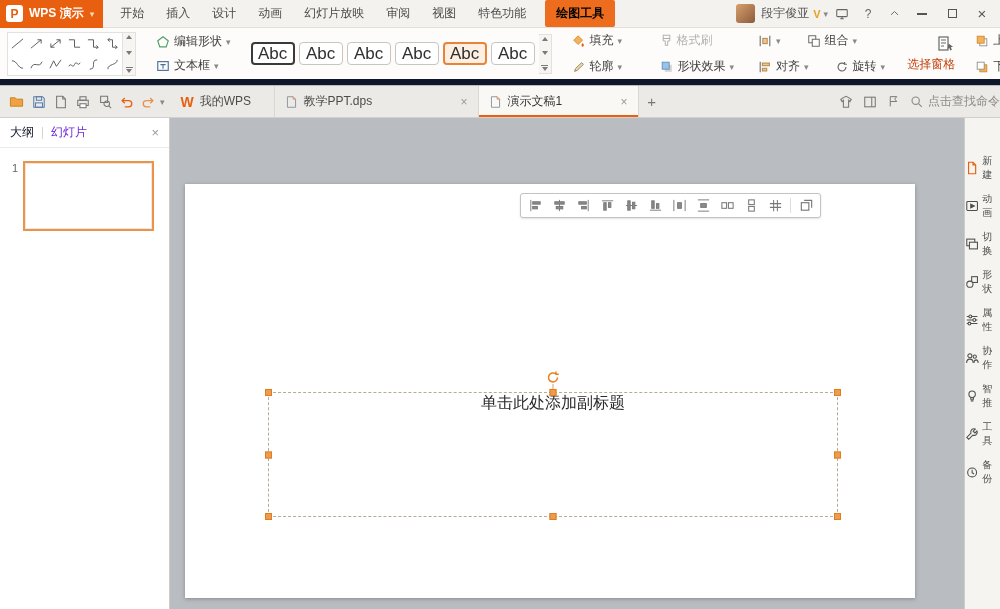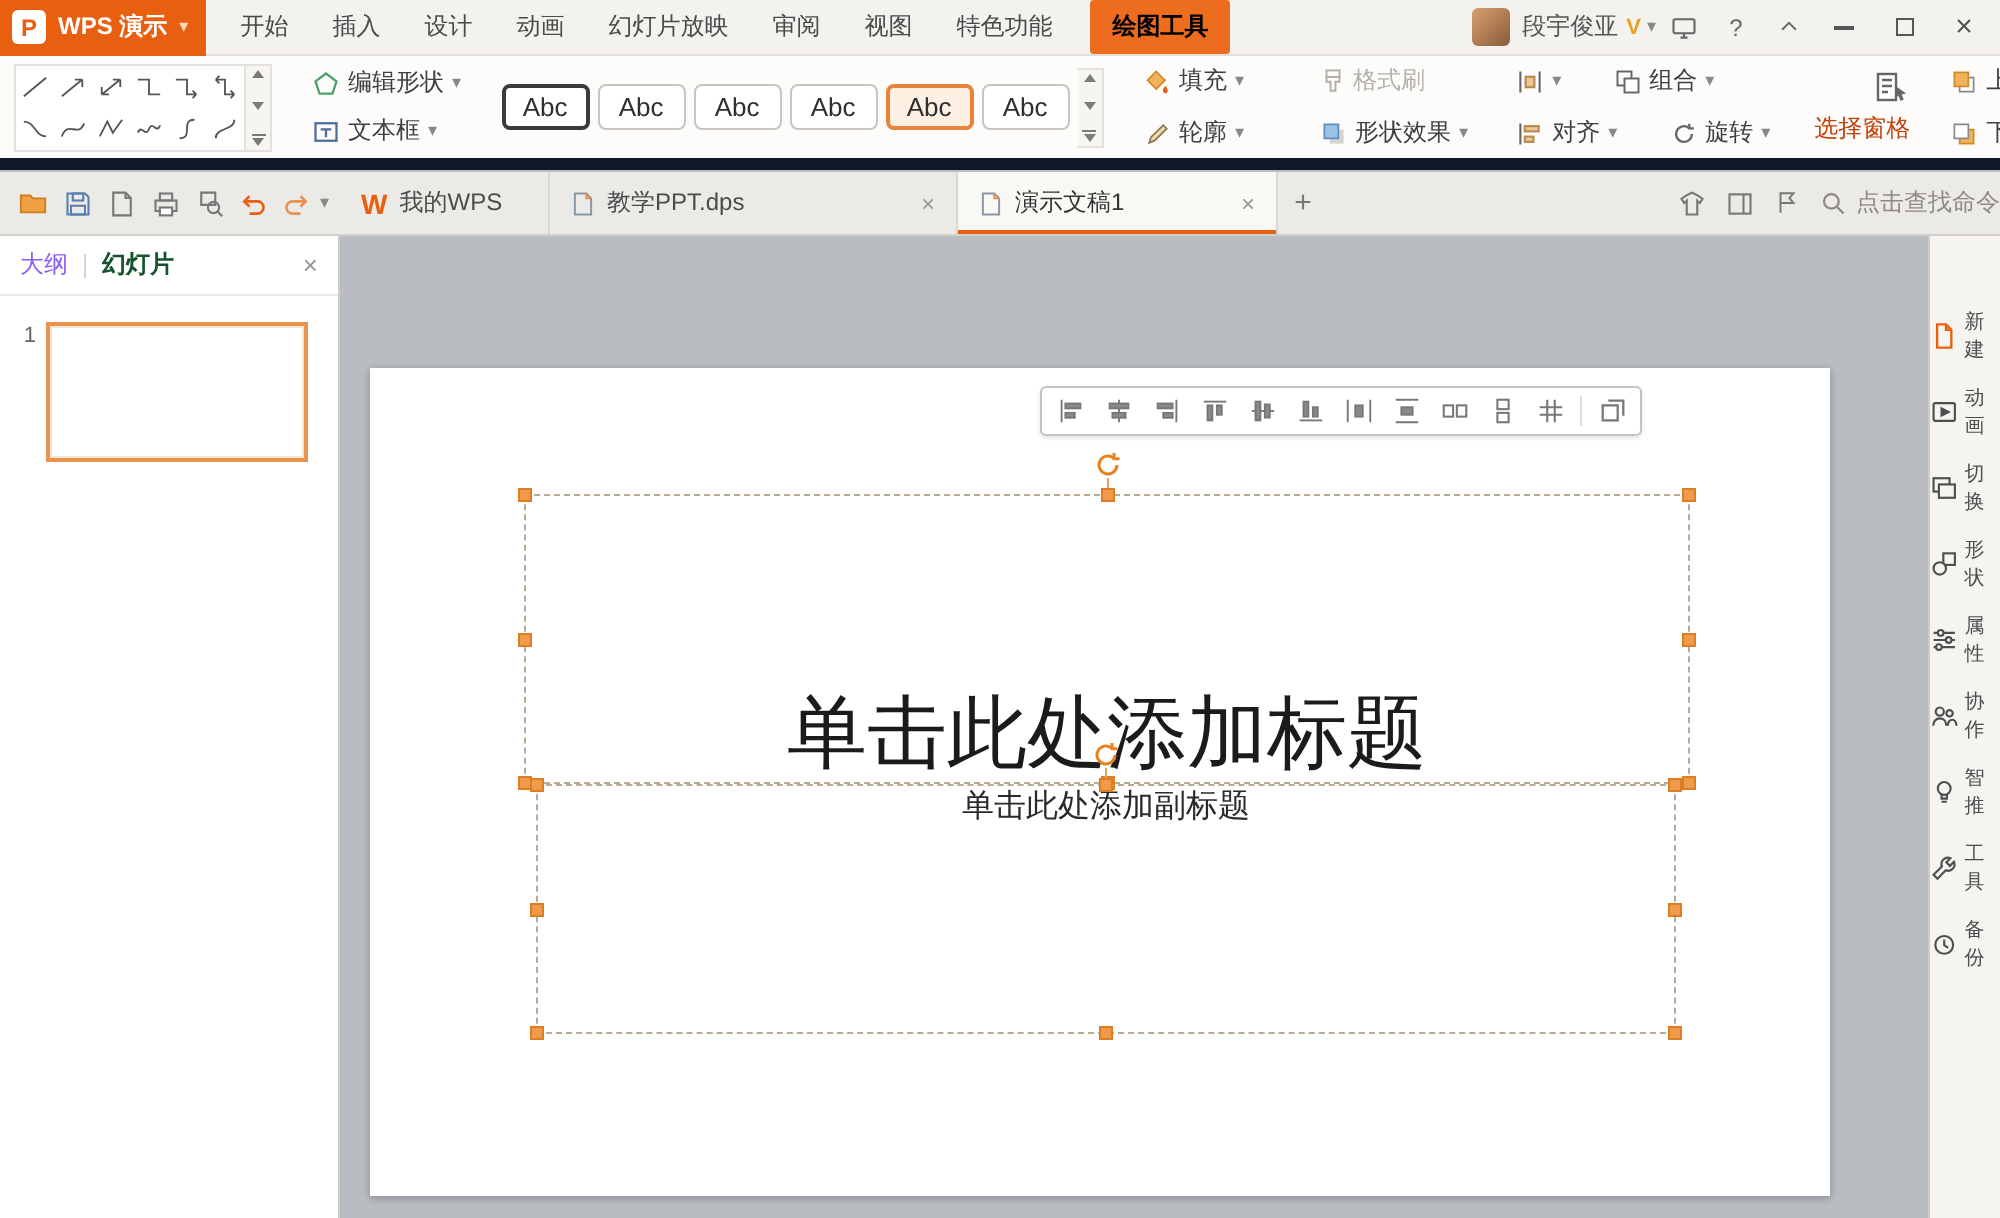--- a/index.html
+++ b/index.html
@@ -36,43 +36,43 @@
 .bigbtn{display:flex;flex-direction:column;align-items:flex-end;justify-content:center;gap:3px;width:56px;height:49px;border-radius:2px;color:#c2410c}
 .shape-wrap{display:flex;align-items:center}
 .shape-grid{display:grid;grid-template-columns:repeat(6,19px);grid-auto-rows:21px;border:1px solid #e4e1dc;background:#fff}
 .shape-cell{display:flex;align-items:center;justify-content:center}
 .scrollcol{display:flex;flex-direction:column;justify-content:space-between;height:44px;width:13px;border:1px solid #e4e1dc;border-left:none;background:#f6f5f2;align-items:center;padding:2px 0}
 .tri-up{width:0;height:0;border-left:3px solid transparent;border-right:3px solid transparent;border-bottom:4px solid #7a7a7a}
 .tri-dn{width:0;height:0;border-left:3px solid transparent;border-right:3px solid transparent;border-top:4px solid #7a7a7a}
 .more-g{display:flex;flex-direction:column;align-items:center;gap:1px}
 .more-g i{display:block;width:7px;height:1px;background:#7a7a7a}
 .abc-row{display:flex;align-items:center;gap:4px}
-.abc-box{width:44px;height:23px;border:1px solid #c9c5bf;border-radius:4px;display:flex;align-items:center;justify-content:center;background:#fff;font-size:13px;color:#2f2f2f}
+.abc-box{width:44px;height:23px;border:1px solid #c9c5bf;border-radius:4px;display:flex;align-items:center;justify-content:center;background:#fff;font-size:17px;color:#2f2f2f}
 .abc-box.bold{border:2px solid #3a3a3a}
 .abc-box.active{border:2px solid #e8833a;background:#fdf0e2}
 
 
 .docbar{position:absolute;top:86px;left:0;right:0;height:32px;background:#eceae6;border-bottom:1px solid #d3d0cb;display:flex;align-items:stretch}
 .qicons{display:flex;align-items:center;gap:1px;padding:0 6px}
 .qic{width:21px;height:22px;display:flex;align-items:center;justify-content:center;border-radius:2px}
 .dtabs{display:flex;align-items:stretch}
 .dtab{display:flex;align-items:center;gap:6px;padding:0 10px;border-right:1px solid #dbd8d3;color:#4c4c4c;position:relative}
 .dtab .x{color:#999;font-size:12px;margin-left:auto}
 .dtab.active{background:#f9f8f5;color:#333}
 .dtab.active::after{content:"";position:absolute;left:0;right:0;bottom:0;height:2px;background:#e8600f}
 .wlogo{color:#e8600f;font-weight:bold;font-size:14px}
 .addtab{width:26px;display:flex;align-items:center;justify-content:center;color:#777;font-size:15px}
 .db-right{margin-left:auto;display:flex;align-items:center;gap:10px;}
 .search{display:flex;align-items:center;gap:5px;color:#8d8a86}
 
 
 .left-panel{position:absolute;top:118px;left:0;width:170px;bottom:0;background:#fff;border-right:1px solid #cfccc8}
 .panel-header{height:30px;display:flex;align-items:center;padding:0 10px;border-bottom:1px solid #eceae6;gap:8px}
-.ph-tab{color:#8b5cf6}
-.ph-tab.active{color:#14532d;font-weight:bold}
+.ph-tab{color:#0f172a}
+.ph-tab.active{color:#6d28d9;font-weight:normal}
 .ph-div{width:1px;height:12px;background:#d8d5d0}
 .panel-close{margin-left:auto;color:#999;font-size:13px}
 .thumb-row{display:flex;gap:5px;padding:13px 6px 0 8px}
 .thumb-num{font-size:11px;color:#666;width:10px;text-align:right;padding-top:1px}
 .thumb{width:131px;height:70px;background:#fff;border:2px solid #e8944e;box-shadow:0 0 0 1px #f0e6da inset}
 
 
 .right-sidebar{position:absolute;top:118px;right:0;width:36px;bottom:0;background:#f5f4f1;border-left:1px solid #cfccc8;display:flex;flex-direction:column;align-items:center;padding-top:36px;gap:10px}
 .sb-item{display:flex;align-items:center;gap:3px;color:#4e4e4e;width:100%}
 .sb-item .lbl{font-size:10px;letter-spacing:0}
@@ -605,37 +605,20 @@
           </span>
         <span class="ft-sep"></span>
         <span class="ft-cell">
             <svg width="15" height="15" viewBox="0 0 16 16" fill="none" stroke="#777" stroke-width="1.2">
               <rect x="2.5" y="5" width="8" height="8"></rect>
               <path d="M5.5 2.5h8v8"></path>
             </svg>
           </span>
       </div>
 
-      <div class="phbox ph-title-box">
-        <span class="rot">
-          <svg width="15" height="15" viewBox="0 0 16 16" fill="none" stroke="#e8821f" stroke-width="1.6">
-              <path d="M12.8 8a4.8 4.8 0 1 1-1.7-3.7"></path>
-              <path d="M11.2 1.6v3h3"></path>
-            </svg>
-        </span>
-        <span class="hd tl"></span>
-        <span class="hd tm"></span>
-        <span class="hd tr"></span>
-        <span class="hd ml"></span>
-        <span class="hd mr"></span>
-        <span class="hd bl"></span>
-        <span class="hd bm"></span>
-        <span class="hd br"></span>
-        <span class="ph-title-text">单击此处添加标题</span>
-      </div>
 
       <div class="phbox ph-sub-box">
         <span class="rot">
           <svg width="15" height="15" viewBox="0 0 16 16" fill="none" stroke="#e8821f" stroke-width="1.6">
               <path d="M12.8 8a4.8 4.8 0 1 1-1.7-3.7"></path>
               <path d="M11.2 1.6v3h3"></path>
             </svg>
         </span>
         <span class="hd tl"></span>
         <span class="hd tm"></span>

